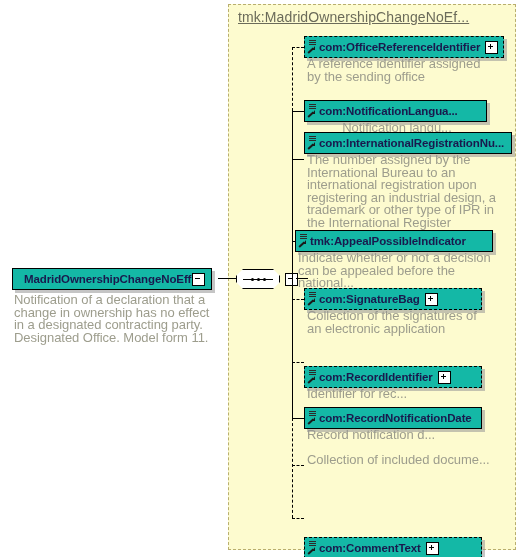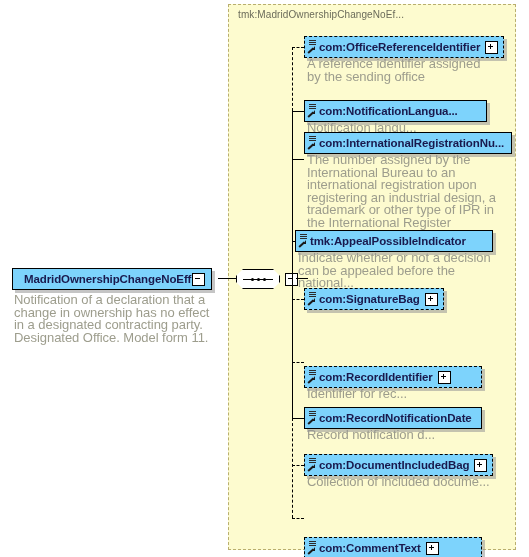--- a/index.html
+++ b/index.html
@@ -23,35 +23,36 @@
     width: 288px;
     height: 546px;
     background: #fdfbcf;
     border: 1px dashed #b9ae6e;
     box-sizing: border-box;
   }
   #group-panel-title {
     position: absolute;
     left: 238px;
     top: 9px;
-    font-size: 10px;
+    font-size: 14px;
     color: #6b6b5a;
     letter-spacing: 0.1px;
     white-space: nowrap;
+    text-decoration: underline;
   }
 
   
   #root-node {
     position: absolute;
     left: 12px;
     top: 268px;
   }
   .nodebox {
     position: relative;
-    background: #7dd3fc;
+    background: #14b8a6;
     border: 1px solid #000000;
     box-sizing: border-box;
     height: 22px;
     display: flex;
     align-items: center;
     box-shadow: 3px 3px 0 0 rgba(150,150,150,0.55);
   }
   .nodebox.dashed {
     border: 1px dashed #000000;
   }
@@ -282,21 +283,21 @@
 <div class="child" style="left:304px; top:100px;">
   <div class="nodebox">
     <span class="el-icon">
       <span class="l l1"></span>
         <span class="l l2"></span>
         <span class="l l3"></span>
       <span class="arrow"></span>
     </span>
     <span class="node-label">com:NotificationLangua...</span>
   </div>
-  <div class="desc" style="width:180px;">Notification langu...</div>
+  <div class="desc" style="width:180px;text-align:center;">Notification langu...</div>
 </div>
 
 <div class="line" style="left:292px; top:159px; width:12px; height:1px;"></div>
 <div class="child" style="left:304px; top:132px;">
   <div class="nodebox">
     <span class="el-icon">
       <span class="l l1"></span>
         <span class="l l2"></span>
         <span class="l l3"></span>
       <span class="arrow"></span>
@@ -325,20 +326,21 @@
   <div class="nodebox dashed">
     <span class="el-icon">
       <span class="l l1"></span>
         <span class="l l2"></span>
         <span class="l l3"></span>
       <span class="arrow"></span>
     </span>
     <span class="node-label">com:SignatureBag</span>
     <span class="toggle plus"></span>
   </div>
+  <div class="desc" style="width:175px;">Collection of the signatures of an electronic application</div>
 </div>
 
 <div class="hline-dashed" style="left:292px; top:362px; width:12px;"></div>
 <div class="child" style="left:304px; top:366px;">
   <div class="nodebox dashed">
     <span class="el-icon">
       <span class="l l1"></span>
         <span class="l l2"></span>
         <span class="l l3"></span>
       <span class="arrow"></span>
@@ -358,30 +360,20 @@
         <span class="l l3"></span>
       <span class="arrow"></span>
     </span>
     <span class="node-label">com:RecordNotificationDate</span>
   </div>
   <div class="desc" style="width:175px;">Record notification d...</div>
 </div>
 
 <div class="hline-dashed" style="left:292px; top:465px; width:12px;"></div>
 <div class="child" style="left:304px; top:454px;">
-  <div class="nodebox dashed">
-    <span class="el-icon">
-      <span class="l l1"></span>
-        <span class="l l2"></span>
-        <span class="l l3"></span>
-      <span class="arrow"></span>
-    </span>
-    <span class="node-label">com:DocumentIncludedBag</span>
-    <span class="toggle plus"></span>
-  </div>
   <div class="desc" style="width:185px;">Collection of included docume...</div>
 </div>
 
 <div class="hline-dashed" style="left:292px; top:518px; width:12px;"></div>
 <div class="child" style="left:304px; top:537px;">
   <div class="nodebox dashed">
     <span class="el-icon">
       <span class="l l1"></span>
         <span class="l l2"></span>
         <span class="l l3"></span>

